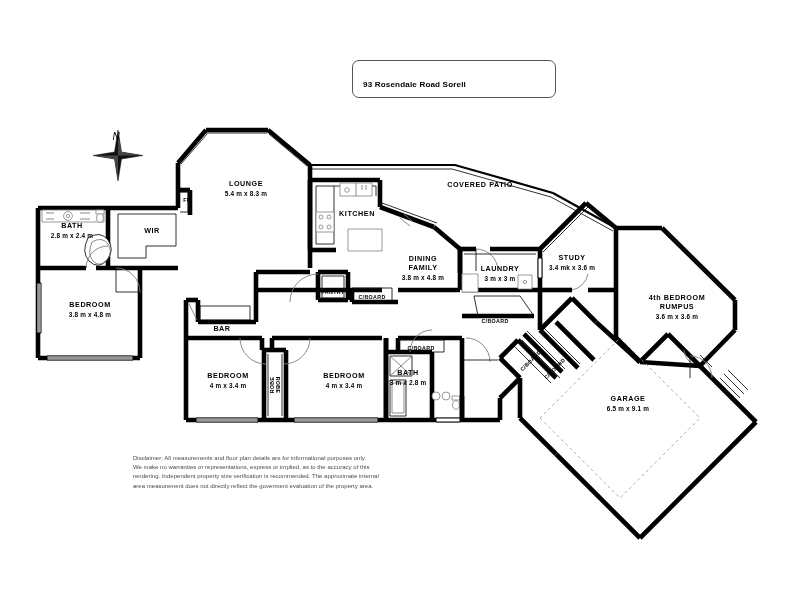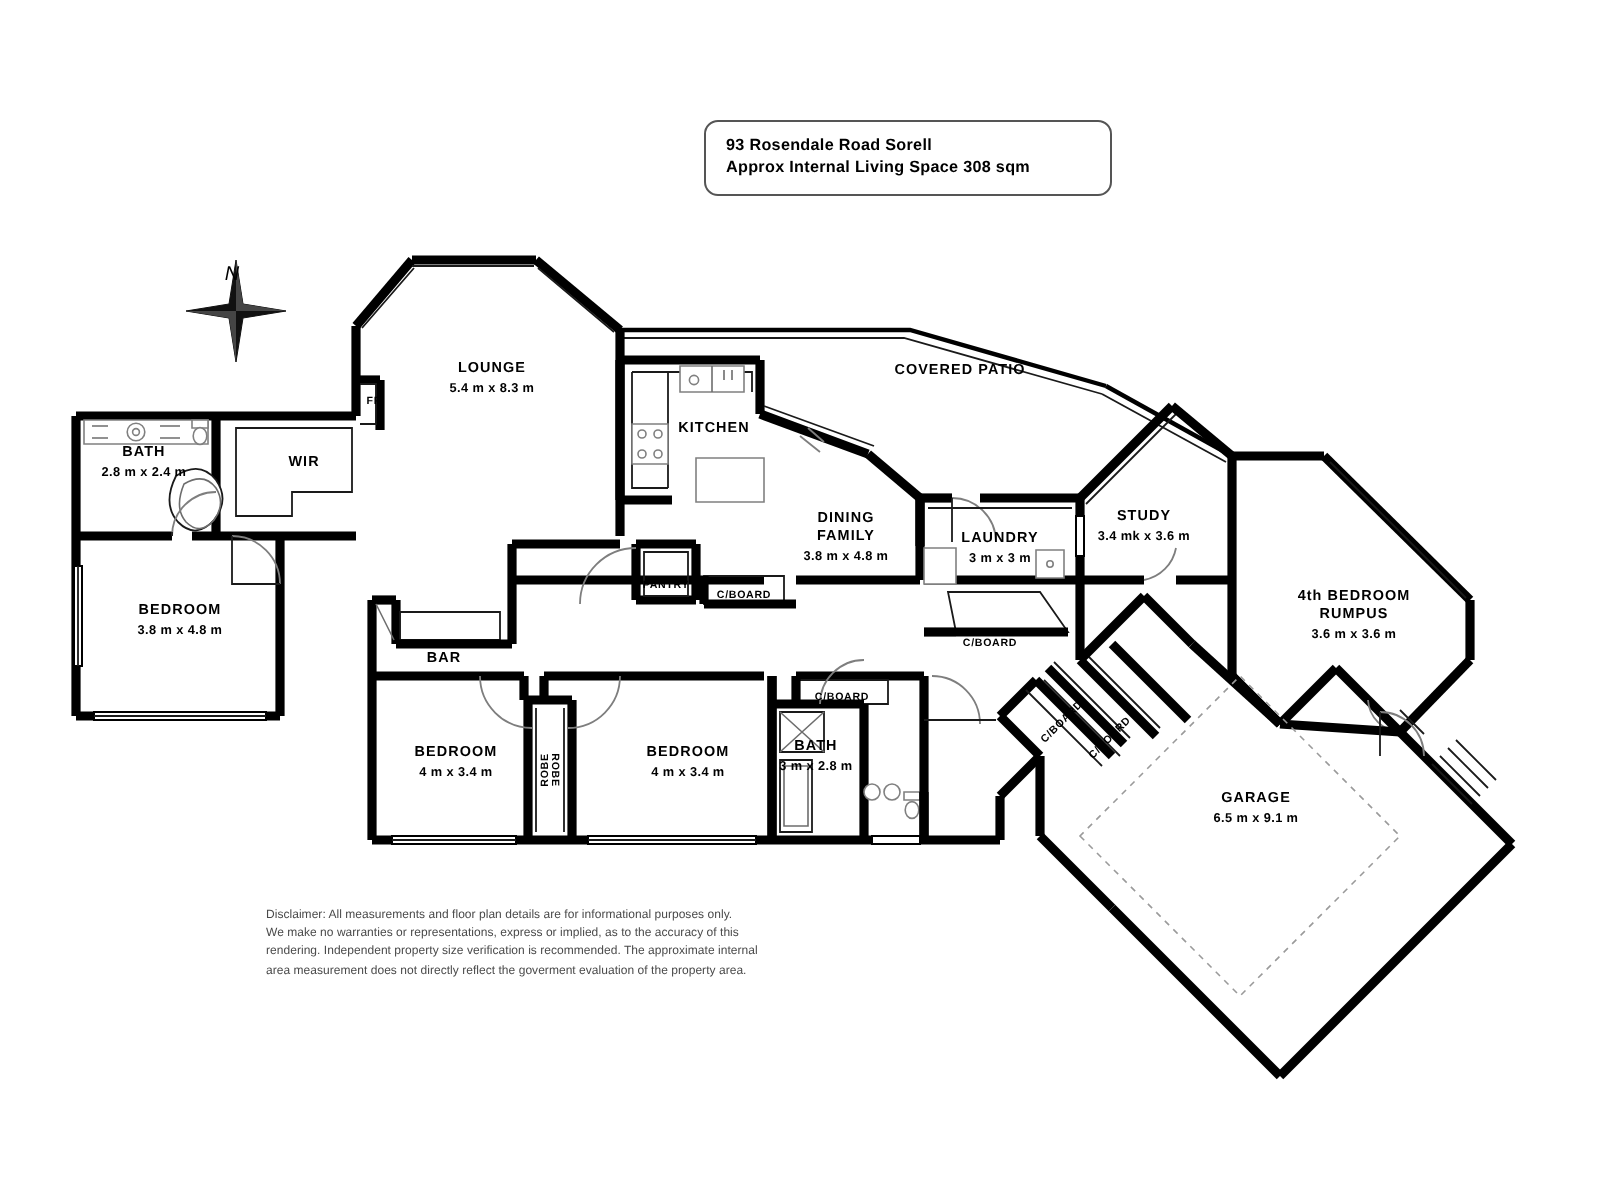--- a/index.html
+++ b/index.html
@@ -52,20 +52,21 @@
     box-sizing: border-box;
     padding: 6px 0 0 10px;
   }
   #title-box .t-line {
     font-size: 8.1px;
     font-weight: bold;
     letter-spacing: 0.15px;
     color: #000000;
     line-height: 11.4px;
     white-space: nowrap;
+    margin-top: 12px;
   }
 
   #disclaimer {
     position: absolute;
     left: 133px; top: 454px;
     width: 292px;
     color: #4a4a4a;
     font-size: 6.0px;
     line-height: 9.2px;
     letter-spacing: 0.02px;
@@ -425,21 +426,20 @@
 
   <text class="rm-xs" x="556" y="370" transform="rotate(-45 556 370)">C/BOARD</text>
 
   <text class="rm-xs" x="302" y="300" style="display:none">C/BOARD</text>
 
 </svg>
 </div>
 
 <div id="title-box">
   <div class="t-line">93  Rosendale Road Sorell</div>
-  <div class="t-line">Approx Internal Living Space 308 sqm</div>
 </div>
 
 <div id="disclaimer">
   <div>Disclaimer: All measurements and floor plan details are for informational purposes only.</div>
   <div>We  make no warranties or representations, express or implied, as to the accuracy of this</div>
   <div>rendering. Independent property size verification is recommended. The approximate internal</div>
   <div>area measurement does not directly reflect the goverment evaluation of the property area.</div>
 </div>
 
 </body></html>

